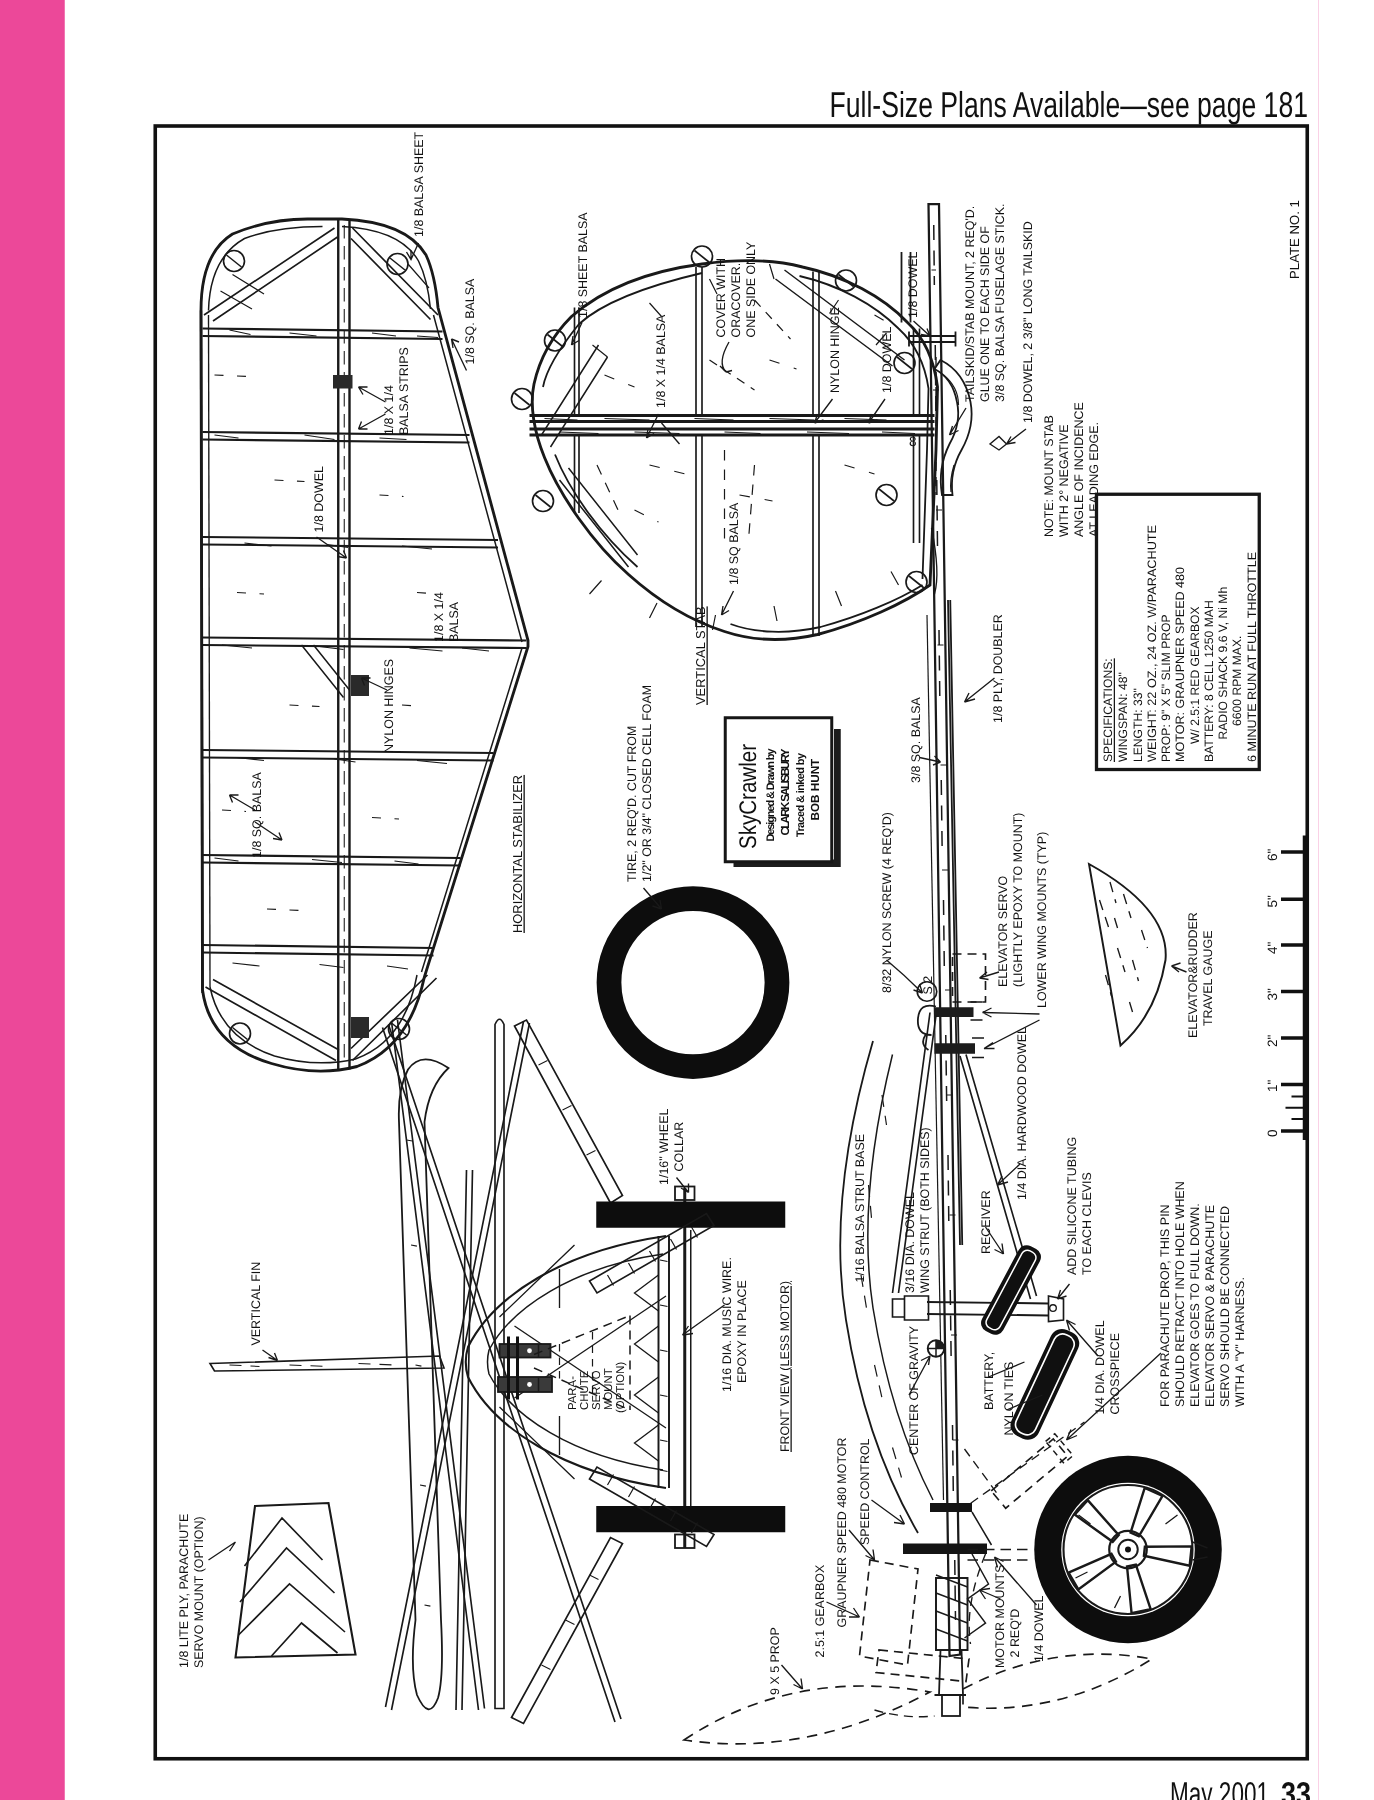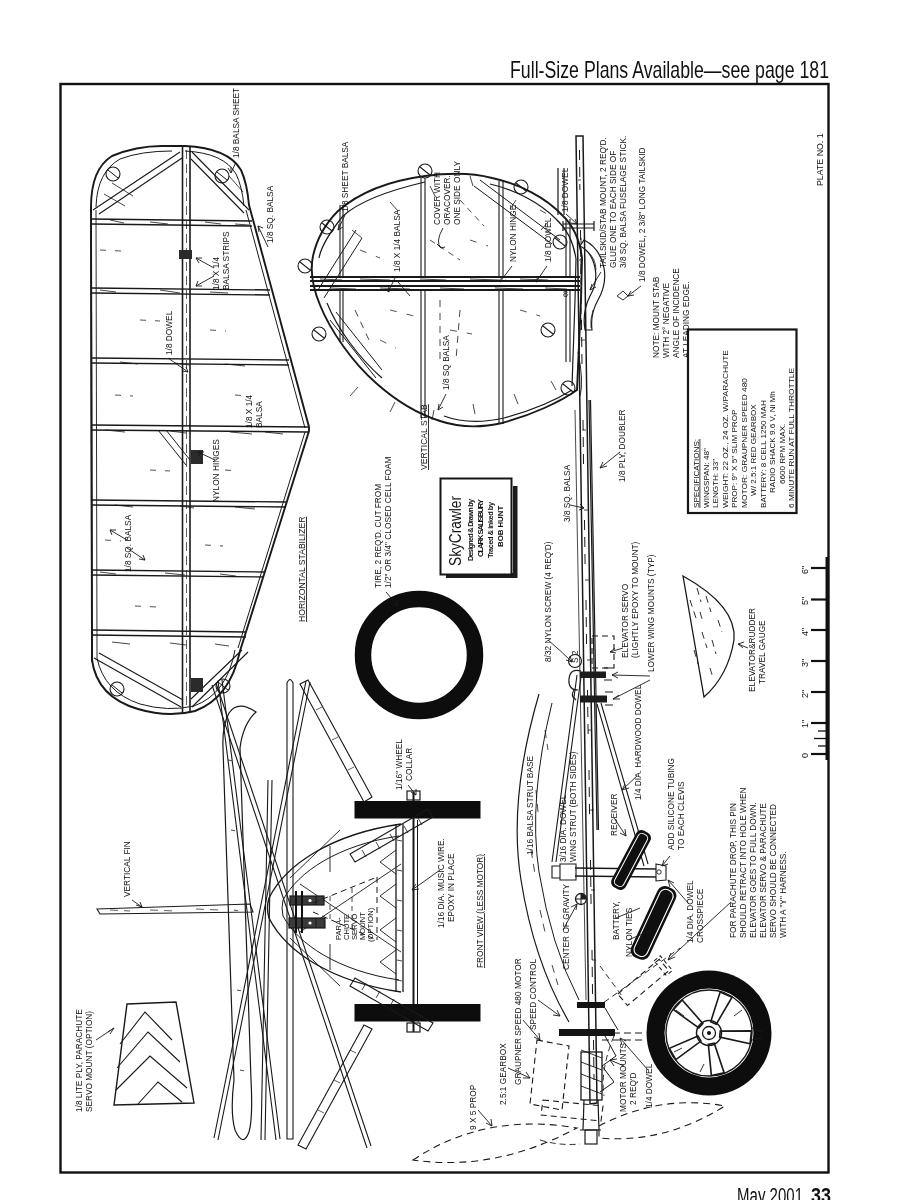--- a/index.html
+++ b/index.html
@@ -1,17 +1,17 @@
 <!DOCTYPE html>
 <html><head>
 <meta charset="utf-8">
 <style>
   html,body{margin:0;padding:0;background:#fff;}
   #page{position:relative;width:836px;height:1200px;background:#ec4899;overflow:hidden;
-        font-family:"Liberation Sans", sans-serif;}
+        font-family:"Liberation Sans", sans-serif;padding-left:43px;}
   svg text{font-family:"Liberation Sans", sans-serif;fill:#111;}
 </style>
 </head>
 <body>
 <div id="page">
 <svg width="916" height="1200" viewBox="0 0 916 1200">
 <rect x="0" y="0" width="916" height="1200" fill="#ffffff"></rect>
 
 <text x="510" y="78" font-size="24" textLength="319" lengthAdjust="spacingAndGlyphs" fill="#161616">Full-Size Plans Available—see page 181</text>
 

